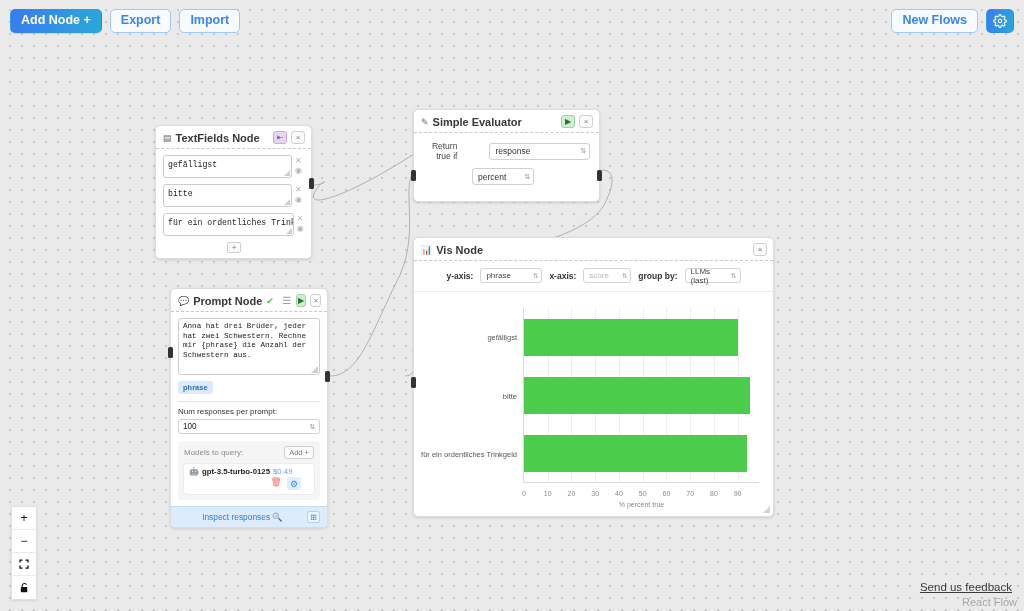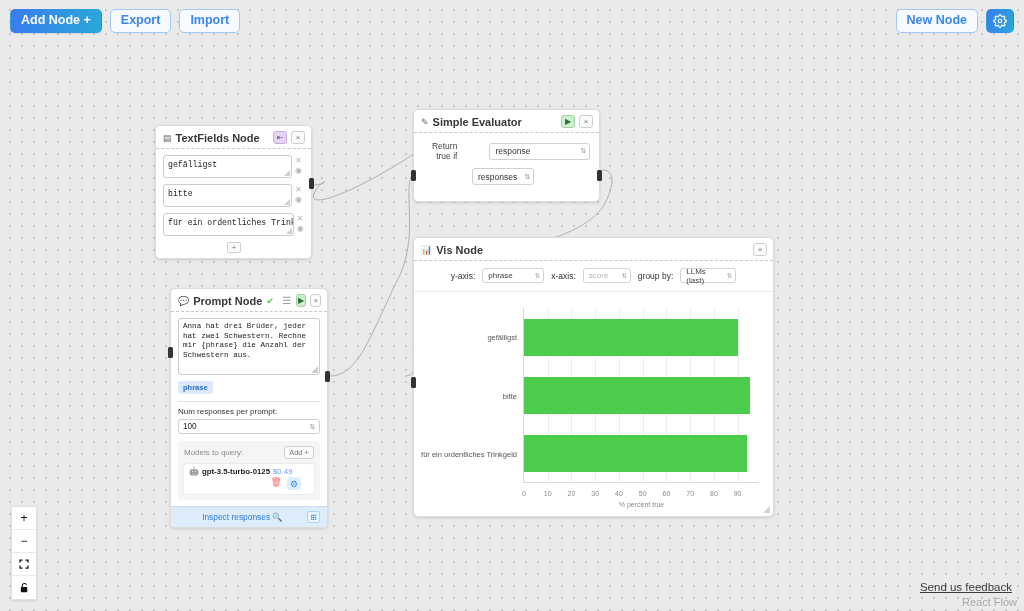--- a/index.html
+++ b/index.html
@@ -247,21 +247,21 @@
     font-size: 8px; color: #3b87e8; cursor: pointer;
   }
 
   
   #vis-node { left: 413px; top: 237px; width: 361px; height: 280px; }
   .vis-ctrl {
     display: flex; align-items: center; justify-content: center;
     gap: 7px; padding: 7px 0 8px;
     border-bottom: 1px solid #ececec;
   }
-  .vis-ctrl-lbl { font-size: 8.5px; font-weight: normal; color: #333; }
+  .vis-ctrl-lbl { font-size: 8.5px; font-weight: bold; color: #333; }
   .vis-sel {
     border: 1px solid #d3d3d3; border-radius: 3px; background: #fff;
     height: 15px; font-size: 8px; color: #444;
     padding: 0 13px 0 5px;
     display: flex; align-items: center; position: relative; cursor: pointer;
   }
   .vis-sel::after {
     content: "⇅"; position: absolute; right: 3px; top: 50%;
     transform: translateY(-50%); font-size: 6.5px; color: #a0a0a0;
   }
@@ -344,21 +344,21 @@
     <path d="M 405,376 C 418,376 415,360 413,350" fill="none" stroke="#b0b0b0" stroke-width="1"></path>
   </svg>
 
   <div class="tb tb-left">
     <div class="btn btn-filled">Add Node +</div>
     <div class="btn btn-outline">Export</div>
     <div class="btn btn-outline">Import</div>
   </div>
 
   <div class="tb tb-right">
-    <div class="btn btn-outline">New Node</div>
+    <div class="btn btn-outline">New Flows</div>
     <div class="btn-gear">
       <svg width="14" height="14" viewBox="0 0 24 24" fill="none" stroke="#ffffff" stroke-width="2">
         <circle cx="12" cy="12" r="3"></circle>
         <path d="M19.4 15a1.65 1.65 0 0 0 .33 1.82l.06.06a2 2 0 1 1-2.83 2.83l-.06-.06A1.65 1.65 0 0 0 15 19.4a1.65 1.65 0 0 0-1 1.51V21a2 2 0 1 1-4 0v-.09A1.65 1.65 0 0 0 9 19.4a1.65 1.65 0 0 0-1.82.33l-.06.06a2 2 0 1 1-2.83-2.83l.06-.06A1.65 1.65 0 0 0 4.6 15a1.65 1.65 0 0 0-1.51-1H3a2 2 0 1 1 0-4h.09A1.65 1.65 0 0 0 4.6 9a1.65 1.65 0 0 0-.33-1.82l-.06-.06a2 2 0 1 1 2.83-2.83l.06.06A1.65 1.65 0 0 0 9 4.6a1.65 1.65 0 0 0 1-1.51V3a2 2 0 1 1 4 0v.09A1.65 1.65 0 0 0 15 4.6a1.65 1.65 0 0 0 1.82-.33l.06-.06a2 2 0 1 1 2.83 2.83l-.06.06A1.65 1.65 0 0 0 19.4 9a1.65 1.65 0 0 0 1.51 1H21a2 2 0 1 1 0 4h-.09a1.65 1.65 0 0 0-1.51 1z"></path>
       </svg>
     </div>
   </div>
 
   <div class="node" id="textfields-node">
     <div class="node-head">
@@ -403,21 +403,21 @@
       <span class="hbtn run">▶</span>
       <span class="hbtn">×</span>
     </div>
     <div class="ev-body">
       <div class="ev-row">
         <span class="ev-label">Return true if</span>
         <span class="sel w1">response</span>
       </div>
       <div class="ev-row">
         <span class="ev-label"></span>
-        <span class="sel w2">responses</span>
+        <span class="sel w2">percent</span>
       </div>
     </div>
     <div class="handle" style="left:-3px; top:60px;"></div>
     <div class="handle" style="right:-3px; top:60px;"></div>
   </div>
 
   <div class="node" id="prompt-node">
     <div class="node-head">
       <span style="font-size:9px;color:#666;">💬</span>
       <span class="node-title">Prompt Node</span>

